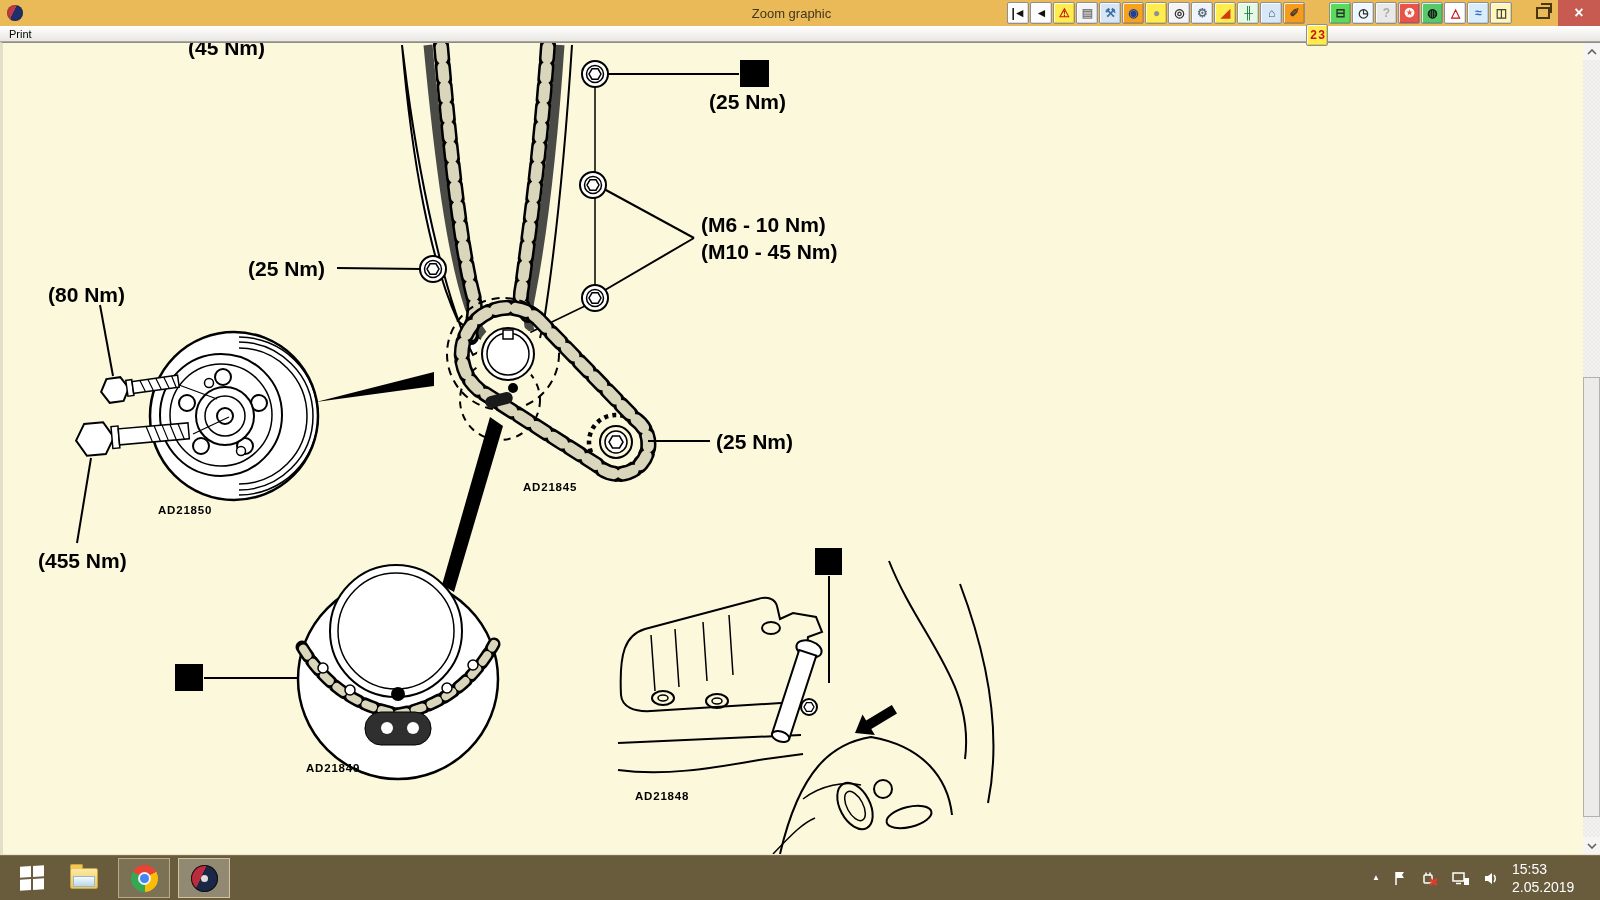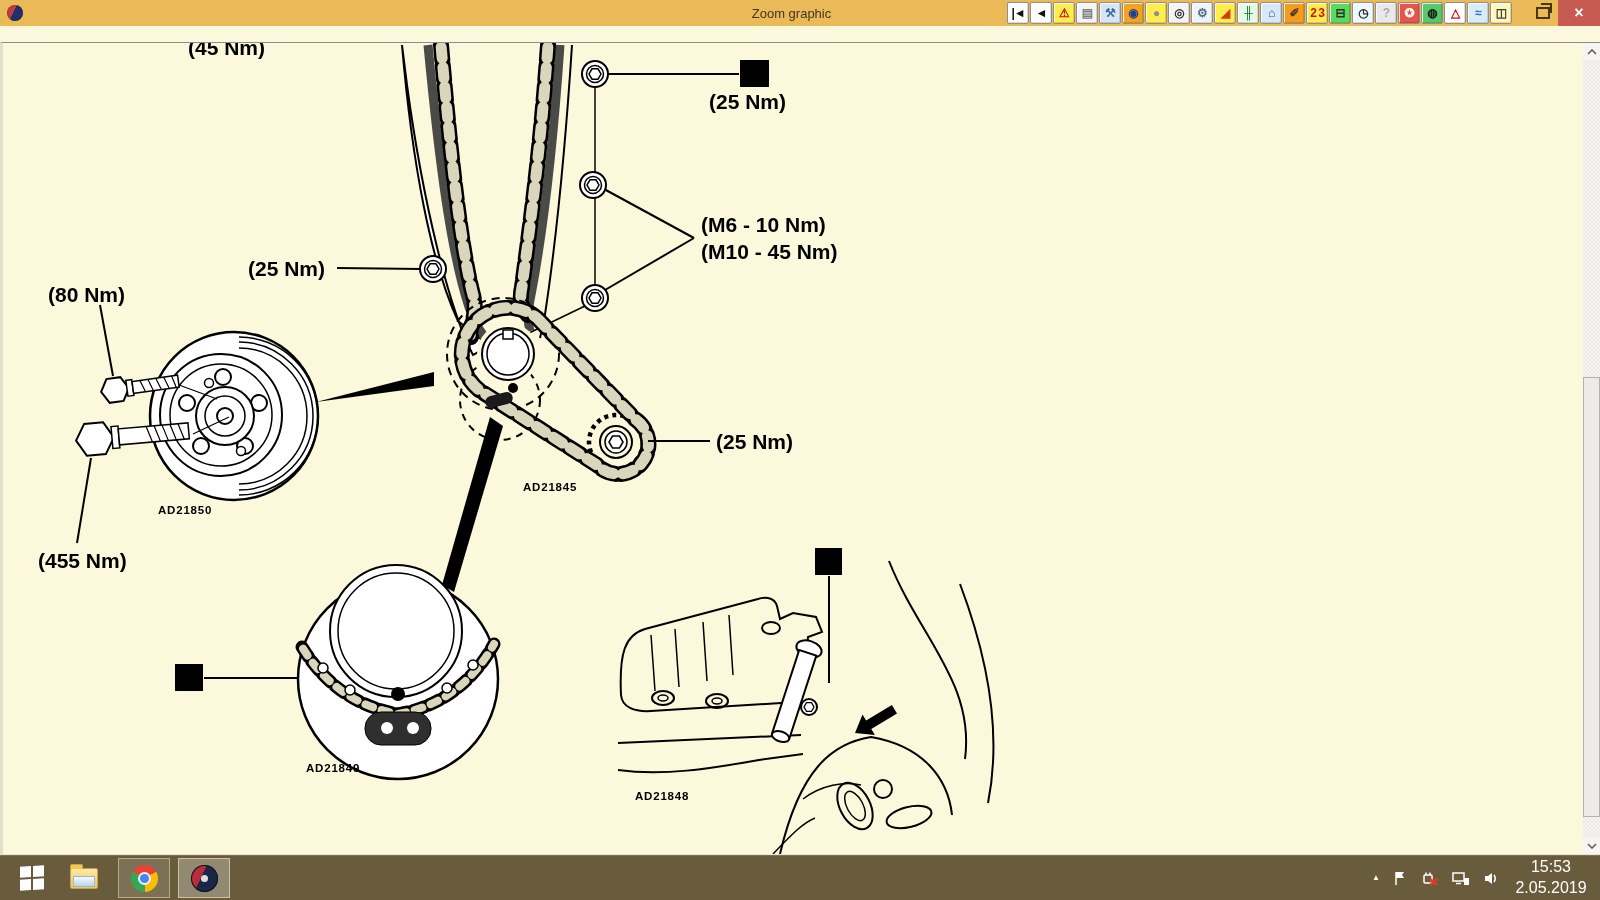--- a/index.html
+++ b/index.html
@@ -52,21 +52,21 @@
   .folder{width:26px;height:19px;background:linear-gradient(#fbe9a8,#f2c758);border:1px solid #caa23e;border-radius:2px;position:relative;}
   .folder::before{content:"";position:absolute;top:-5px;left:-1px;width:11px;height:4px;background:#f2c758;border:1px solid #caa23e;border-bottom:none;border-radius:2px 2px 0 0;}
   .folder::after{content:"";position:absolute;left:2px;right:2px;bottom:1px;height:9px;background:linear-gradient(#f4fafd,#b9d6e9);border:1px solid #9ab8cc;}
   .chrome{width:27px;height:27px;border-radius:50%;background:conic-gradient(from -60deg,#ea4335 0 120deg,#fbbc05 0 240deg,#34a853 0 360deg);position:relative;}
   .chrome::before{content:"";position:absolute;left:7px;top:7px;width:13px;height:13px;border-radius:50%;background:#f1f1f1;}
   .chrome::after{content:"";position:absolute;left:9px;top:9px;width:9px;height:9px;border-radius:50%;background:#4286f5;}
   .adisc{width:27px;height:27px;border-radius:50%;background:linear-gradient(115deg,#b92b3d 40%,#1b2747 40%);box-shadow:inset 0 0 0 1px #111;position:relative;}
   .adisc::before{content:"";position:absolute;left:10px;top:10px;width:7px;height:7px;border-radius:50%;background:#ddd;}
   .tray{margin-left:auto;display:flex;align-items:center;gap:13px;margin-right:10px;}
   .tray .chev{color:#fff;font-size:8px;line-height:1;}
-  .clock{font-size:16px;color:#fff;text-align:center;line-height:1.3;min-width:78px;}
+  .clock{font-size:14px;color:#fff;line-height:1.3;min-width:78px;}
 </style>
 </head>
 <body>
 
 <div class="screen">
 
   <div class="titlebar">
     <span class="app-icon"></span>
     <span class="title">Zoom graphic</span>
     <div class="tb-icons">
@@ -116,21 +116,21 @@
         </button>
 
         <button class="tbtn" style="background: rgb(217, 232, 247);">
           <span class="g" style="color: rgb(49, 81, 125);">⌂</span>
         </button>
 
         <button class="tbtn" style="background: rgb(245, 155, 30);">
           <span class="g" style="color: rgb(74, 58, 42);">✐</span>
         </button>
 
-        <button class="tbtn" style="background: rgb(255, 236, 77);">
+        <button class="tbtn" style="background: rgb(255, 236, 77); margin-top: 22px;">
           <span class="g" style="color: rgb(200, 20, 20);">2 3</span>
         </button>
 
         <button class="tbtn" style="background: rgb(90, 218, 90);">
           <span class="g" style="color: rgb(47, 47, 47);">⊟</span>
         </button>
 
         <button class="tbtn" style="background: rgb(238, 248, 255);">
           <span class="g" style="color: rgb(47, 47, 47);">◷</span>
         </button>
@@ -161,20 +161,23 @@
 
     </div>
     <div class="win-ctrls">
       <button class="restore">
           <span class="r"></span>
         </button>
       <button class="close">×</button>
     </div>
   </div>
 
+  <div class="menubar">
+    <span class="menu-item">Print</span>
+  </div>
 
   <div class="content">
     <svg class="diagram" width="1583" height="812" viewBox="0 0 1583 812">
       <defs>
         <g id="boltf">
           <circle r="13" fill="#fff" stroke="#000" stroke-width="2"></circle>
           <circle r="8.5" fill="none" stroke="#000" stroke-width="1.5"></circle>
           <polygon points="6,0 3,5.2 -3,5.2 -6,0 -3,-5.2 3,-5.2" fill="none" stroke="#000" stroke-width="1.5"></polygon>
         </g>
       </defs>

